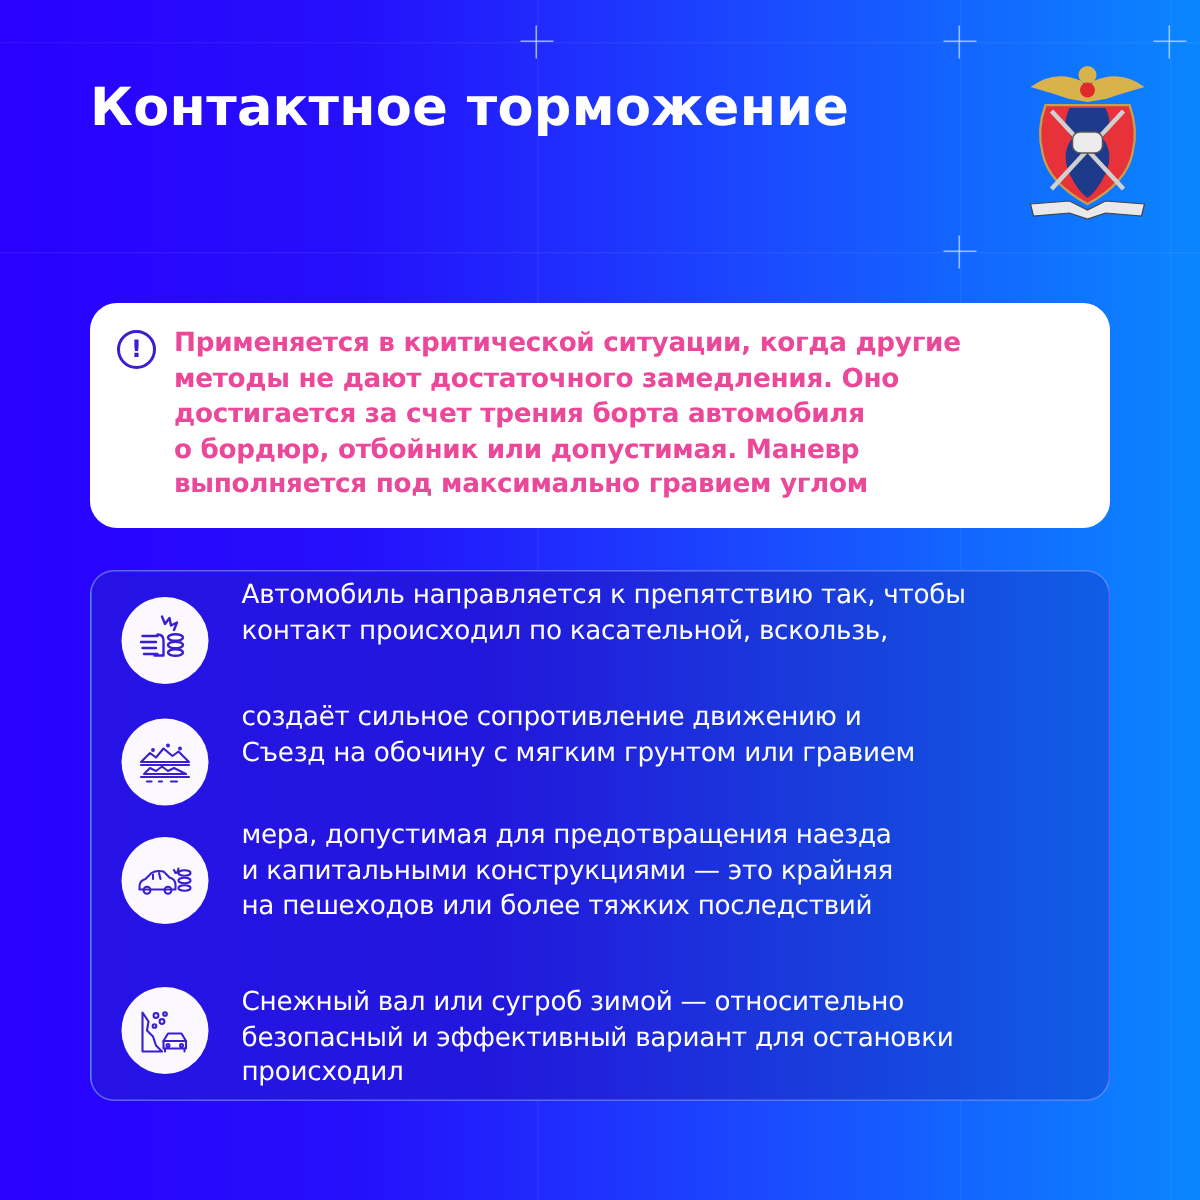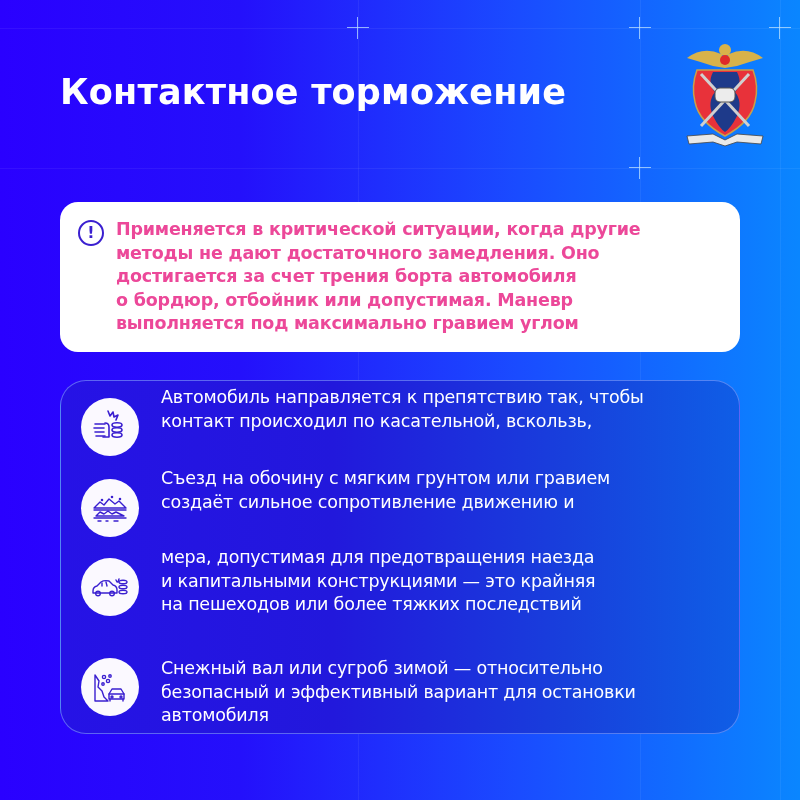--- a/index.html
+++ b/index.html
@@ -14,21 +14,20 @@
   .grid-line.v { top: 0; bottom: 0; width: 1px; }
   .plus { position: absolute; width: 22px; height: 22px; }
   .plus::before, .plus::after { content: ""; position: absolute; background: rgba(190,225,255,0.75); }
   .plus::before { left: 10px; top: 0; width: 1px; height: 22px; }
   .plus::after { top: 10px; left: 0; height: 1px; width: 22px; }
 
   .title {
     position: absolute; left: 60px; top: 52px;
     color: #ffffff; font-weight: bold; font-size: 35px; letter-spacing: 0.2px;
     font-family: "DejaVu Sans", sans-serif;
-    margin-top: 20px;
   }
   .emblem { position: absolute; left: 683px; top: 36px; width: 84px; height: 112px; }
 
   .alert-card {
     position: absolute; left: 60px; top: 202px; width: 680px; height: 150px;
     background: #ffffff; border-radius: 18px;
     padding: 16px 20px 0 56px;
   }
   .alert-icon {
     position: absolute; left: 18px; top: 18px; width: 26px; height: 26px;
@@ -36,21 +35,21 @@
     color: #3a1fd0; font-weight: bold; font-size: 16px; line-height: 21px; text-align: center;
   }
   .alert-text {
     color: #ec4899; font-weight: bold; font-size: 17.5px; line-height: 23.6px;
     font-family: "DejaVu Sans", sans-serif; letter-spacing: -0.2px;
   }
   .alert-text span { display: block; white-space: nowrap; }
 
   .list-panel {
     position: absolute; left: 60px; top: 380px; width: 680px; height: 354px;
-    border-radius: 26px;
+    border-radius: 16px;
     border: 1px solid rgba(140,170,255,0.55);
     background: linear-gradient(90deg, #2612e6 0%, #2218dc 40%, #1840dc 75%, #0f5ee6 100%);
   }
   .item { position: absolute; left: 0; width: 100%; }
   .item-icon {
     position: absolute; left: 20px; width: 58px; height: 58px; border-radius: 50%;
     background: #fbf9ff; display: flex; align-items: center; justify-content: center;
   }
   .item-icon svg { width: 40px; height: 40px; }
   .item-text {
@@ -129,22 +128,22 @@
         <circle cx="12" cy="12" r="0.6"></circle>
           <circle cx="22" cy="9" r="0.6"></circle>
           <circle cx="30" cy="11" r="0.6"></circle>
         <path d="M4 22 H36"></path>
         <path d="M6 28 L10 24 L14 26 L18 23 L22 26 L26 24 L30 26 L34 28 Z"></path>
         <path d="M4 30 H36"></path>
         <path d="M8 33 H11 M16 33 H18 M24 33 H28"></path>
       </svg>
     </div>
     <div class="item-text" style="top:86px">
+      <span>создаёт сильное сопротивление движению и</span>
       <span>Съезд на обочину с мягким грунтом или гравием</span>
-      <span>создаёт сильное сопротивление движению и</span>
     </div>
   </div>
 
   <div class="item" style="top:0">
     <div class="item-icon" style="top:177px">
       <svg viewBox="0 0 40 40" fill="none" stroke="#3a1fd0" stroke-width="1.4" stroke-linecap="round" stroke-linejoin="round">
         <path d="M3 24 Q3 20 7 19 L11 15 Q14 13 19 14 L23 18 Q27 19 27 23 V26 H3 Z"></path>
         <circle cx="8" cy="26.5" r="2.3"></circle>
           <circle cx="22" cy="26.5" r="2.3"></circle>
         <path d="M12 16 L12 19 M16 15 L17 19"></path>
@@ -172,17 +171,17 @@
         <path d="M19 27 L22 22 H31 L34 27 V32 H19 Z"></path>
         <path d="M19 27 H34"></path>
         <circle cx="22" cy="30" r="1"></circle>
           <circle cx="31" cy="30" r="1"></circle>
         <path d="M20 32 V34 M33 32 V34"></path>
       </svg>
     </div>
     <div class="item-text" style="top:276px">
       <span>Снежный вал или сугроб зимой — относительно</span>
       <span>безопасный и эффективный вариант для остановки</span>
-      <span>автомобиля</span>
+      <span>происходил</span>
     </div>
   </div>
 
 </div>
 
 </body></html>

